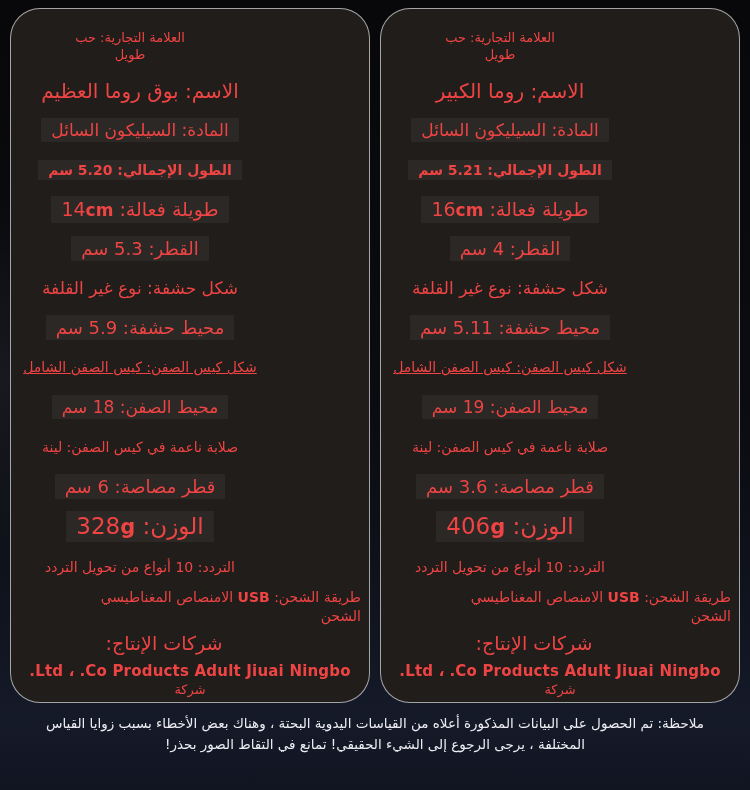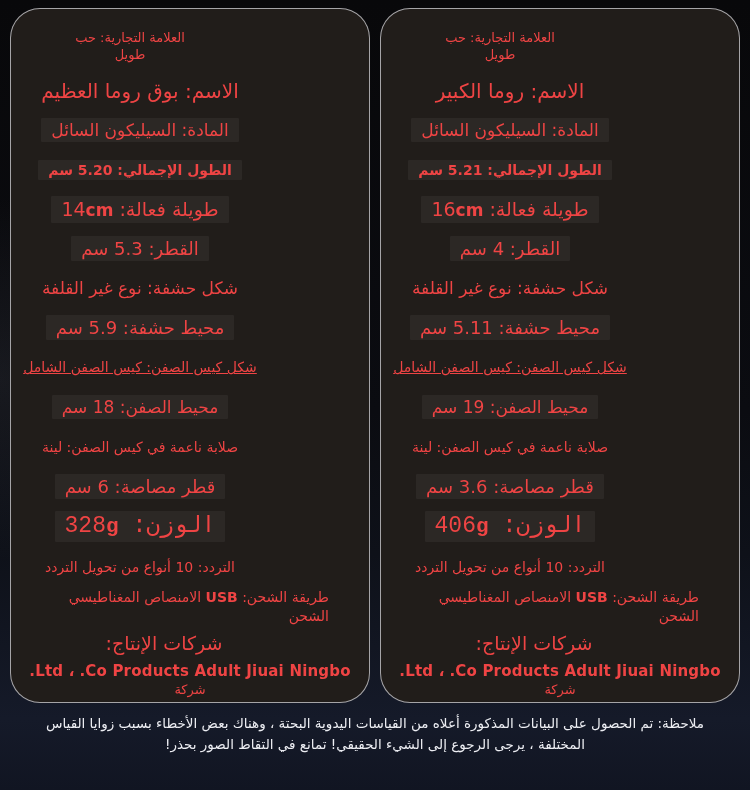--- a/index.html
+++ b/index.html
@@ -36,24 +36,24 @@
   .r-total{height:39.5px;font-size:14px;font-weight:bold;}
   .r-effective{height:39.5px;font-size:19px;}
   .r-effective b{font-size:17px;}
   .r-diameter{height:39.5px;font-size:18px;}
   .r-glans-shape{height:39.5px;font-size:17px;}
   .r-glans-circ{height:39.5px;font-size:18px;}
   .r-sack-shape{height:40px;font-size:14px;text-decoration:underline;}
   .r-sack-circ{height:39.5px;font-size:17px;}
   .r-softness{height:39.5px;font-size:14px;}
   .r-sucker{height:39.5px;font-size:18px;}
-  .r-weight{height:41px;font-size:23px;font-family:Liberation Mono, monospace;}
+  .r-weight{height:41px;font-size:23px;}
   .r-weight b{font-size:21px;}
   .r-freq{height:39.5px;font-size:14px;}
-  .r-charge{width:100%;height:40px;justify-content:flex-end;padding-right:40px;box-sizing:border-box;font-size:14px;}
+  .r-charge{width:100%;height:40px;justify-content:flex-end;padding-right:8px;box-sizing:border-box;font-size:14px;}
   .r-charge .t{text-align:right;}
   .r-prod{height:34px;justify-content:center;padding-left:24px;font-size:19px;}
   .r-company{width:100%;height:40px;font-size:13px;}
   .r-company .t{direction:ltr;}
   .r-company b{font-size:15px;letter-spacing:0.2px;}
   .note{
     margin-top:10px;text-align:center;
     font-size:13.5px;line-height:1.55;color:#edeef3;
     direction:rtl;unicode-bidi:isolate;white-space:pre-line;
   }

